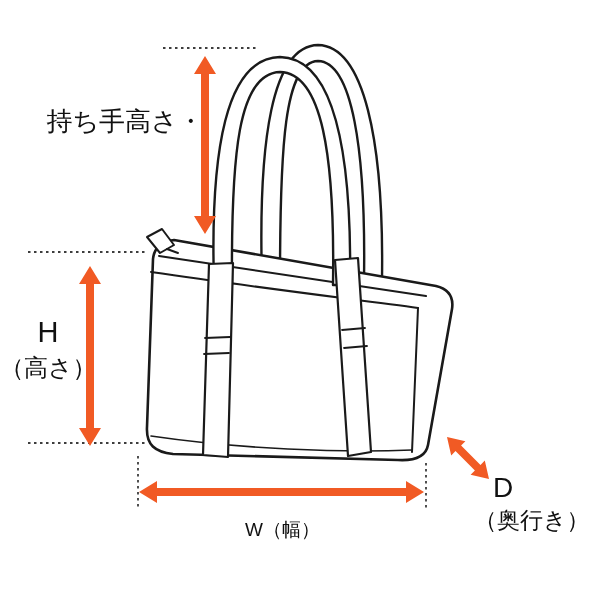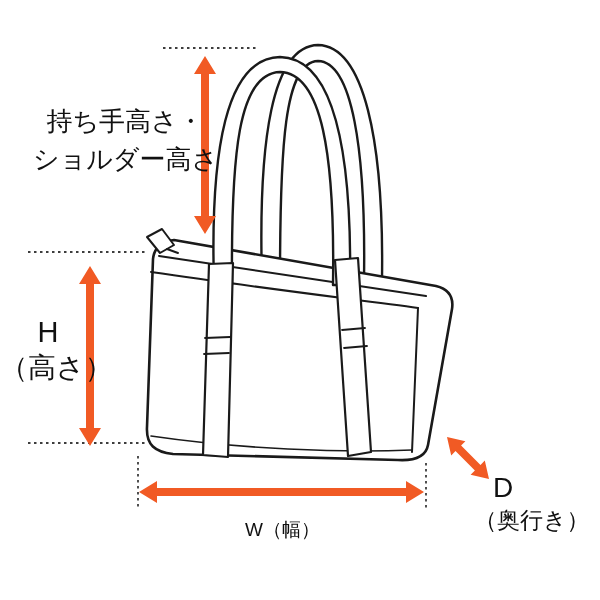--- a/index.html
+++ b/index.html
@@ -6,21 +6,21 @@
   body{
     width:600px;height:600px;position:relative;background:#ffffff;
     font-family:"Liberation Sans","DejaVu Sans",sans-serif;color:#111;
     overflow:hidden;
   }
   svg{position:absolute;left:0;top:0;}
   .label{position:absolute;text-align:center;white-space:nowrap;}
   .label-handle{left:12px;top:103px;width:184px;font-size:26px;line-height:1.45;margin-left:21px;}
   .label-h{left:0px;top:314px;width:96px;line-height:1.3;}
   .label-h .letter{font-size:29px;}
-  .label-h .caption{font-size:28px;font-family:Liberation Mono, monospace;}
+  .label-h .caption{font-size:24px;}
   .label-w{left:180px;top:517px;width:205px;font-size:19px;}
   .label-d-letter{left:493px;top:472px;width:30px;font-size:28px;text-align:left;}
   .label-d-caption{left:474px;top:505px;width:126px;font-size:23px;text-align:left;}
 </style>
 </head>
 <body>
 
 <svg width="600" height="600" viewBox="0 0 600 600">
 
   <g fill="none" stroke-width="1.8" stroke-dasharray="2.5 3.5" stroke="#3D3D3D">
@@ -58,21 +58,20 @@
   <g stroke="none" fill="#F15A24">
     <path d="M205,56 L194,74 L201,74 L201,216 L194,216 L205,234 L216,216 L209,216 L209,74 L216,74 Z"></path>
     <path d="M90,266 L79,284 L86,284 L86,428 L79,428 L90,446 L101,428 L94,428 L94,284 L101,284 Z"></path>
     <path d="M139,492 L157,481 L157,488 L406,488 L406,481 L424,492 L406,503 L406,496 L157,496 L157,503 Z"></path>
     <path d="M447,437 L451.2,455.4 L455.5,451.1 L474.9,470.5 L470.6,474.8 L489,479 L484.8,460.6 L480.5,464.9 L461.1,445.5 L465.4,441.2 Z"></path>
   </g>
 </svg>
 
 <div class="label label-handle">
   <div>持ち手高さ・</div>
-  <div>ショルダー高さ</div>
 </div>
 
 <div class="label label-h">
   <div class="letter">H</div>
   <div class="caption">（高さ）</div>
 </div>
 
 <div class="label label-w">W（幅）</div>
 
 <div class="label label-d-letter">D</div>

